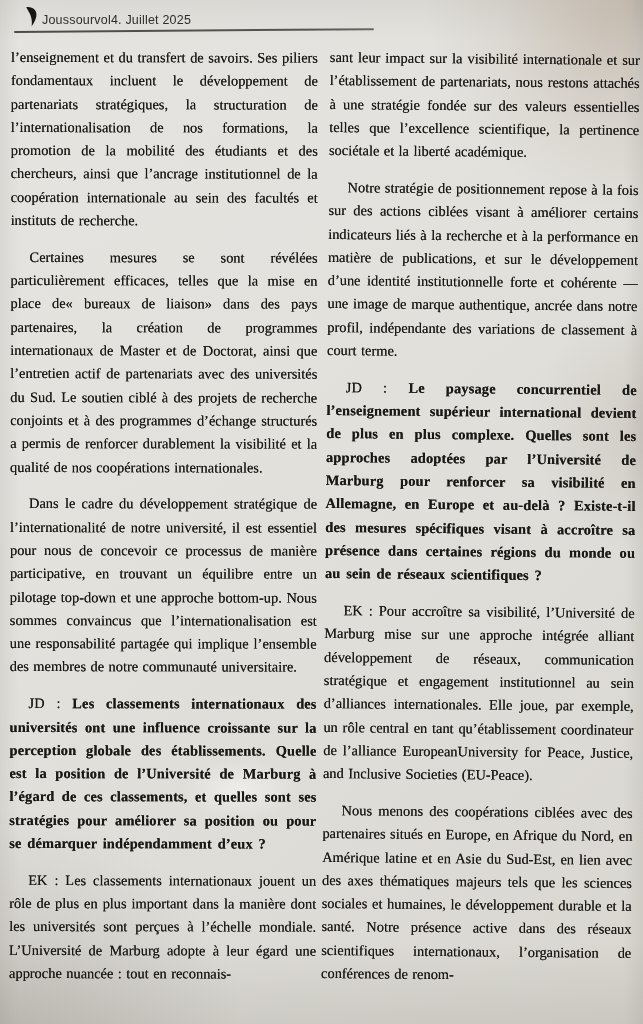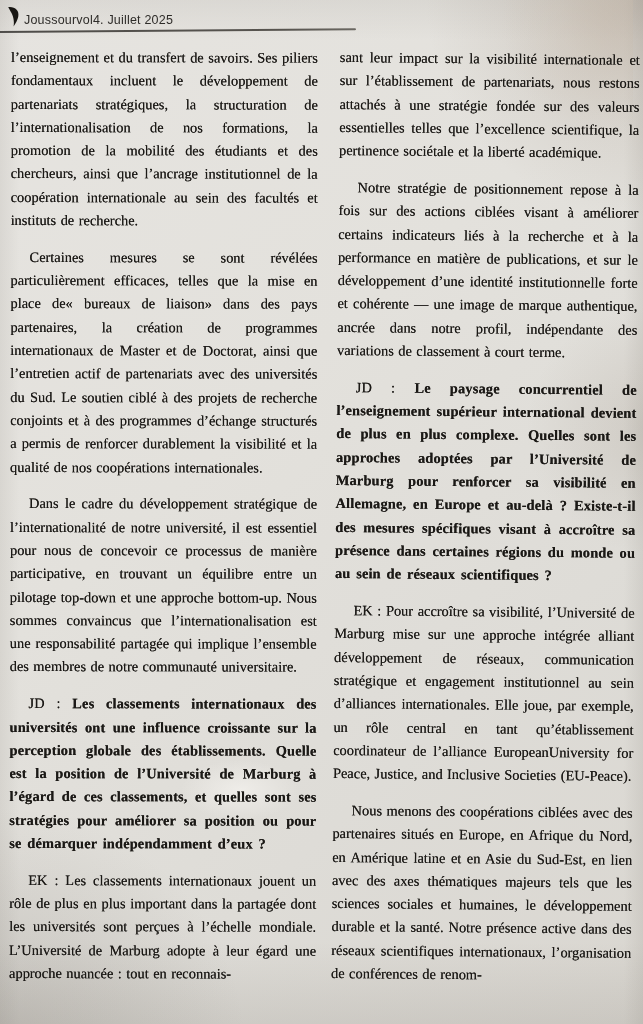--- a/index.html
+++ b/index.html
@@ -33,21 +33,21 @@
   .sheen2 {
     position: absolute;
     right: 10px; top: 0;
     width: 140px; height: 150px;
     background: radial-gradient(ellipse at 80% 10%, rgba(201,188,173,0.45) 0%, rgba(201,188,173,0) 65%);
     pointer-events: none;
   }
 
   .header {
     position: absolute;
-    top: 4px; left: 4px; right: 0;
+    top: 4px; left: 22px; right: 0;
     height: 40px;
   }
   .logo {
     position: absolute;
     left: 2px; top: 2px;
     width: 16px; height: 22px;
   }
   .journal-line {
     position: absolute;
     left: 20px; top: 9px;
@@ -64,21 +64,21 @@
     transform: rotate(-0.45deg);
     transform-origin: left center;
     border-radius: 1px;
   }
 
   .columns {
     position: absolute;
     top: 46px; left: 11px; right: 3px; bottom: 0;
     display: grid;
     grid-template-columns: 307px 1fr;
-    column-gap: 22px;
+    column-gap: 12px;
   }
   .col {
     text-align: justify;
     font-size: 14.4px;
     line-height: 23.3px;
     hyphens: auto;
     -webkit-hyphens: auto;
     word-spacing: 0.06em;
     text-shadow: 0 0 0.55px rgba(27,25,22,0.85);
   }
@@ -105,21 +105,21 @@
     <div class="journal-line">Joussourvol4. Juillet 2025</div>
     <div class="header-rule"></div>
   </div>
 
   <div class="columns">
     <div class="col col-left">
         <p class="para body"><span>l’enseignement et du transfert de savoirs. Ses piliers fondamentaux incluent le développement de partenariats stratégiques, la structuration de l’internationalisation de nos formations, la promotion de la mobilité des étudiants et des chercheurs, ainsi que l’ancrage institutionnel de la coopération internationale au sein des facultés et instituts de recherche.</span></p>
         <p class="para body indent"><span>Certaines mesures se sont révélées particulièrement efficaces,  telles que la mise en place de« bureaux de liaison» dans des pays partenaires, la création de programmes internationaux de Master et de Doctorat, ainsi que l’entretien actif de partenariats avec des universités du Sud. Le soutien ciblé à des projets de recherche conjoints et à des programmes d’échange structurés a permis de renforcer durablement la visibilité et la qualité de nos coopérations internationales.</span></p>
         <p class="para body indent"><span>Dans le cadre du développement stratégique de l’internationalité de notre université, il est essentiel pour nous de concevoir ce processus de manière participative, en trouvant un équilibre entre un pilotage top-down et une approche bottom-up. Nous sommes convaincus que l’internationalisation est une responsabilité partagée qui implique l’ensemble des membres de notre communauté universitaire.</span></p>
         <p class="para question indent"><b>JD : </b><span>Les classements internationaux des universités ont une influence croissante sur la perception globale des établissements. Quelle est la position de l’Université de Marburg à l’égard de ces classements, et quelles sont ses stratégies pour améliorer sa position ou pour se démarquer indépendamment d’eux ?</span></p>
-        <p class="para answer indent"><b>EK : </b><span>Les classements internationaux jouent un rôle de plus en plus important dans la partagée dont les universités sont perçues à l’échelle mondiale. L’Université de Marburg adopte à leur égard une approche nuancée : tout en reconnais-</span></p>
+        <p class="para answer indent"><b>EK : </b><span>Les classements internationaux jouent un rôle de plus en plus important dans la manière dont les universités sont perçues à l’échelle mondiale. L’Université de Marburg adopte à leur égard une approche nuancée : tout en reconnais-</span></p>
       </div>
     <div class="col col-right">
         <p class="para body"><span>sant leur impact sur la visibilité internationale et sur l’établissement de partenariats, nous restons attachés à une stratégie fondée sur des valeurs essentielles telles que l’excellence scientifique, la pertinence sociétale et la liberté académique.</span></p>
         <p class="para body indent"><span>Notre stratégie de positionnement repose à la fois sur des actions ciblées visant à améliorer certains indicateurs liés à la recherche et à la performance en matière de publications, et sur le développement d’une identité institutionnelle forte et cohérente — une image de marque authentique, ancrée dans notre profil, indépendante des variations de classement à court terme.</span></p>
         <p class="para question indent"><b>JD : </b><span>Le paysage concurrentiel de l’enseignement supérieur international devient de plus en plus complexe. Quelles sont les approches adoptées par l’Université de Marburg pour renforcer sa visibilité en Allemagne, en Europe et au-delà ? Existe-t-il des mesures spécifiques visant à accroître sa présence dans certaines régions du monde ou au sein de réseaux scientifiques ?</span></p>
         <p class="para answer indent"><b>EK : </b><span>Pour accroître sa visibilité, l’Université de Marburg mise sur une approche intégrée alliant développement de réseaux, communication stratégique et engagement institutionnel au sein d’alliances internationales. Elle joue, par exemple, un rôle central en tant qu’établissement coordinateur de l’alliance EuropeanUniversity for Peace, Justice, and Inclusive Societies (EU-Peace).</span></p>
         <p class="para body indent"><span>Nous menons des coopérations ciblées avec des partenaires situés en Europe, en Afrique du Nord, en Amérique latine et en Asie du Sud-Est, en lien avec des axes thématiques majeurs tels que les sciences sociales et humaines, le développement durable et la santé. Notre présence active dans des réseaux scientifiques internationaux, l’organisation de conférences de renom-</span></p>
       </div>
   </div>
 

